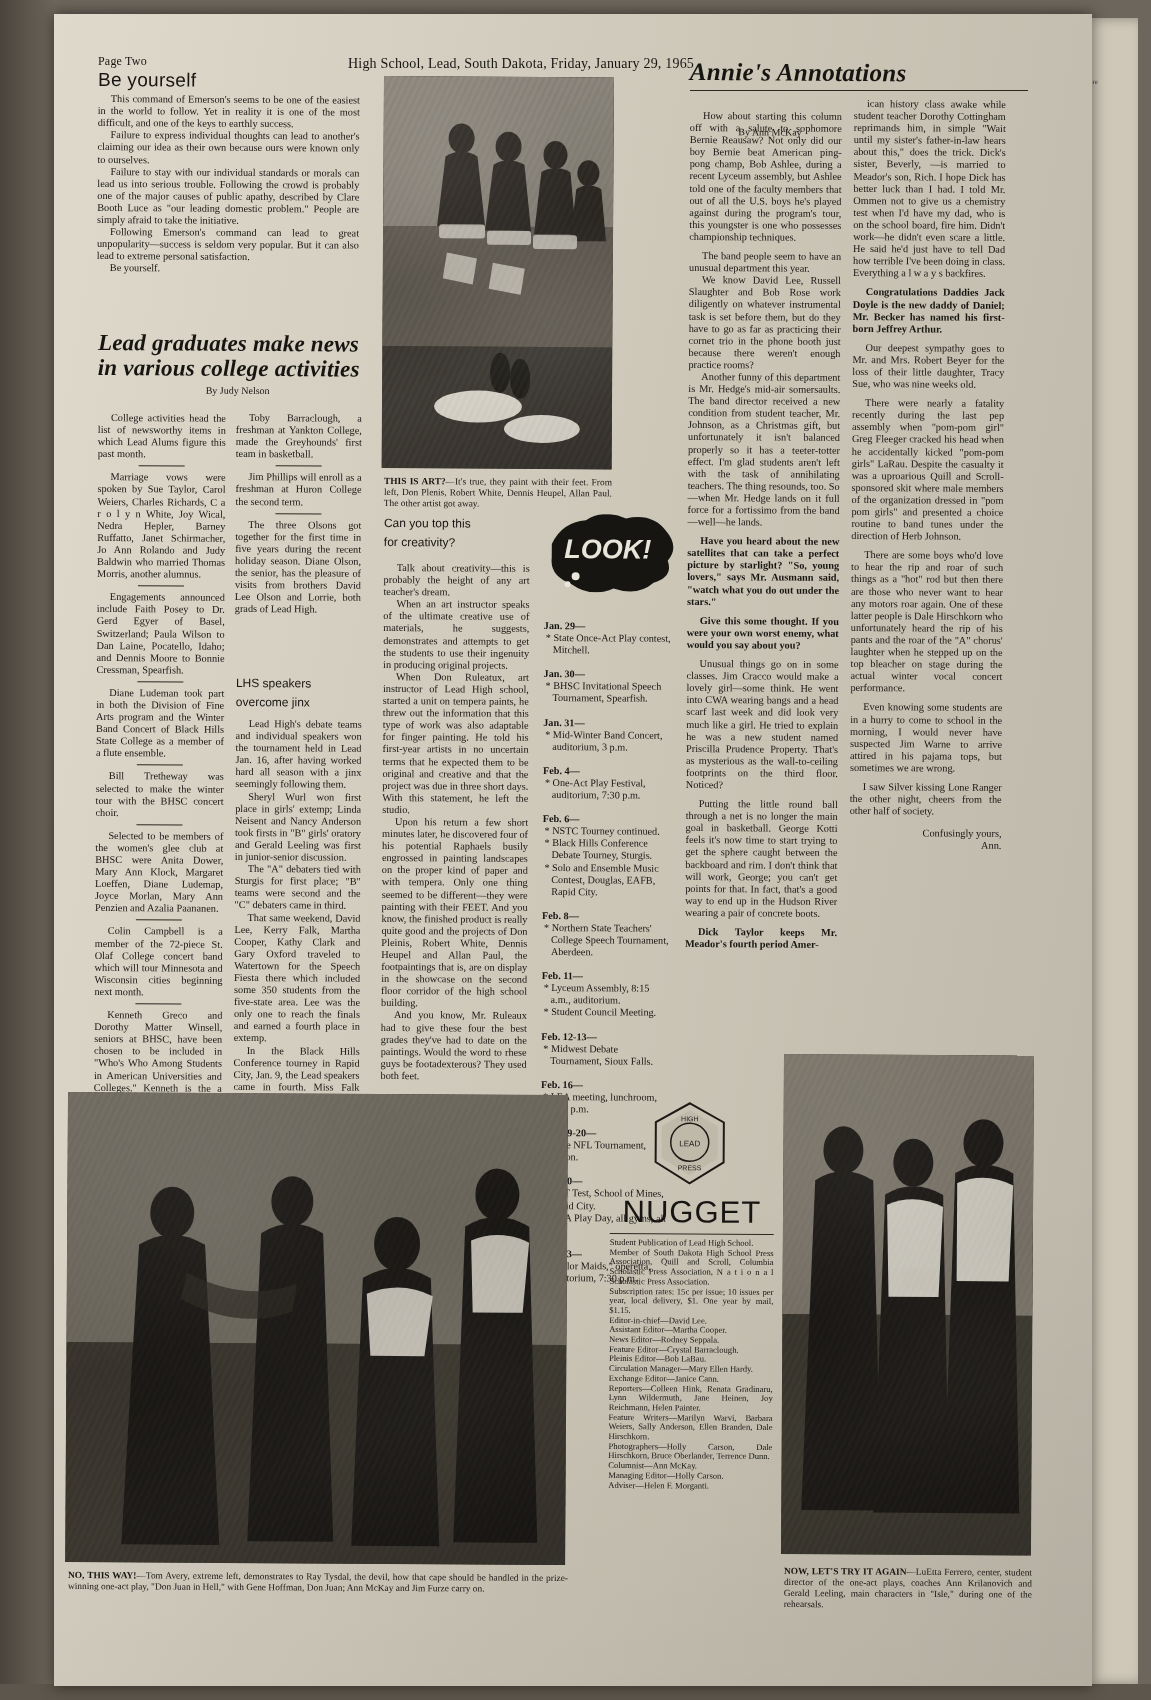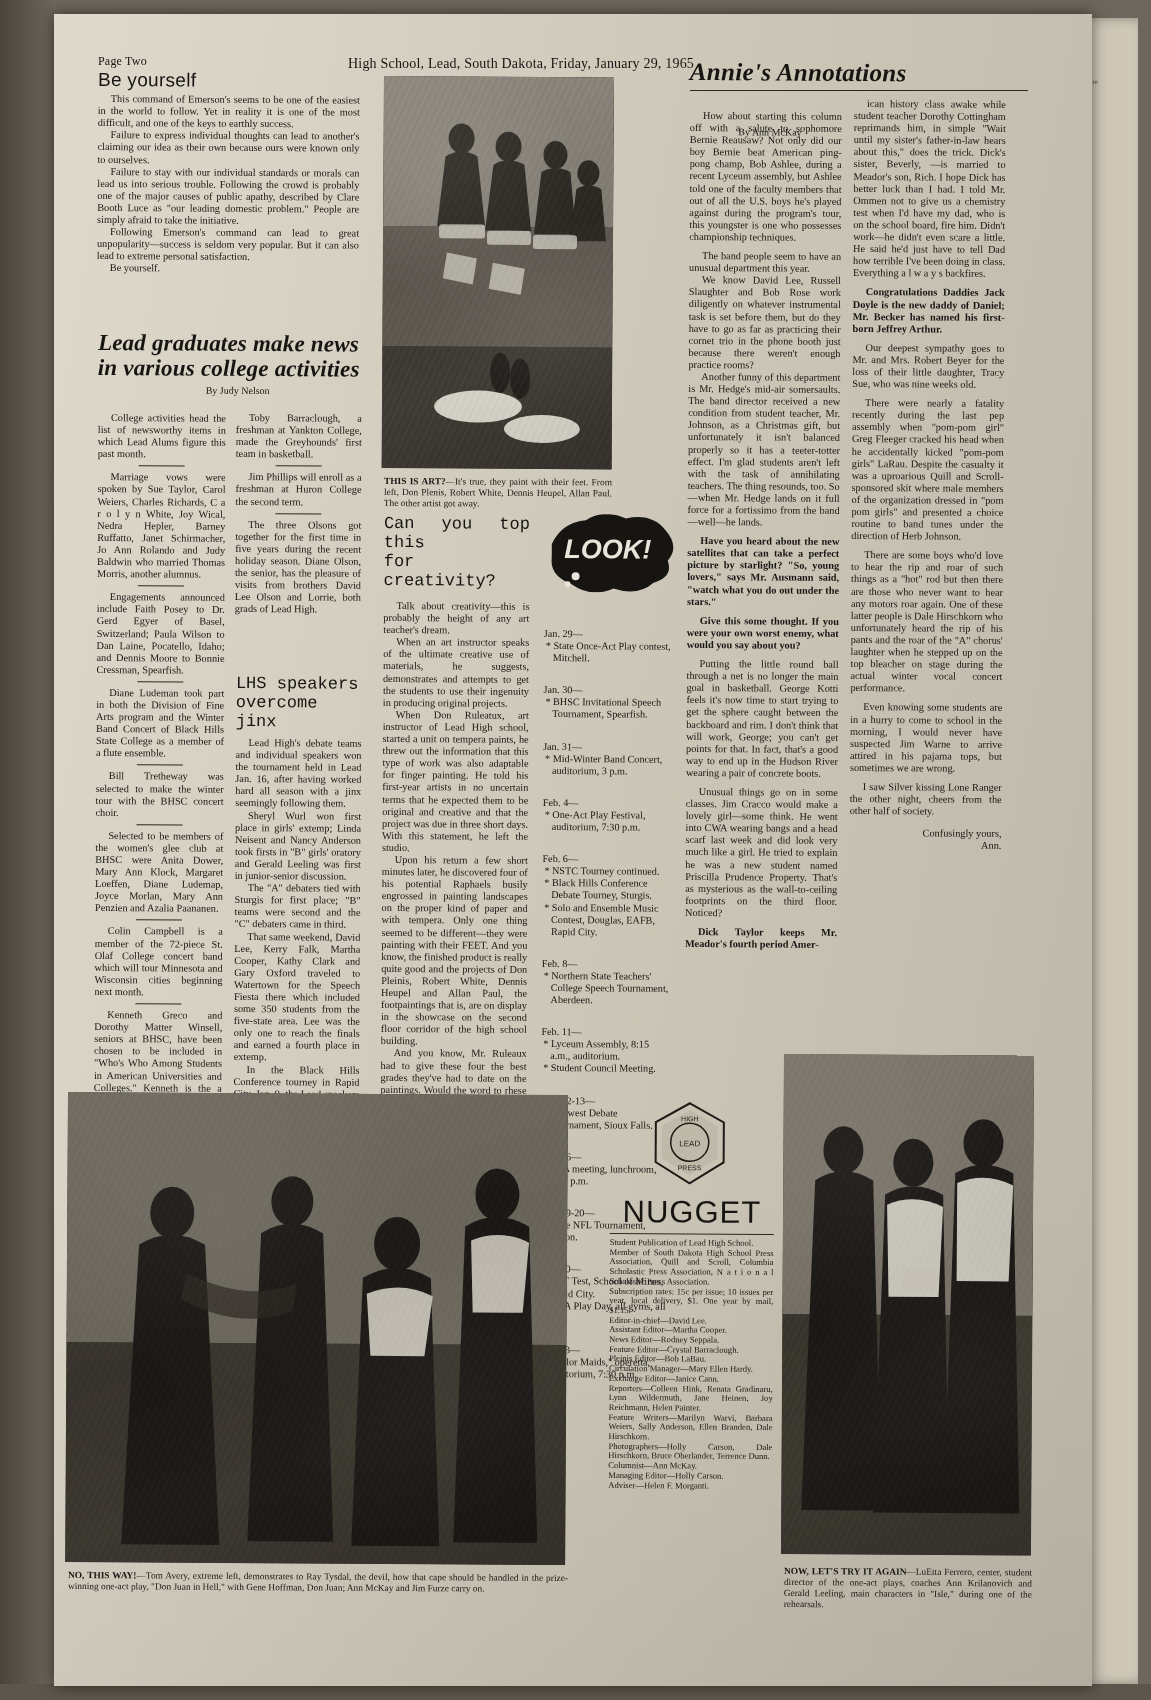--- a/index.html
+++ b/index.html
@@ -58,22 +58,22 @@
   h2.head-plain{
     font-family:"Liberation Sans", sans-serif;
     font-weight:normal;font-size:19px;margin:0 0 7px 0;letter-spacing:.3px;
   }
   h2.head-script{
     font-family:"Liberation Serif",serif;
     font-style:italic;font-weight:bold;
     font-size:23px;line-height:25px;margin:0 0 4px 0;letter-spacing:.2px;
   }
   h3.sub{
-    font-family:Liberation Mono, monospace;
-    font-size:17px;line-height:19px;margin:0 0 6px 0;font-weight:normal;
+    font-family:Liberation Sans, sans-serif;
+    font-size:12px;line-height:19px;margin:0 0 6px 0;font-weight:normal;
   }
   .byline{font-size:10px;text-align:center;margin:2px 0 7px 0;font-style:normal;}
   .rule{border-top:1px solid #2b2821;width:46px;margin:5px auto;}
 
   
   .photo{
     position:absolute;
     background:#5a564e;
     overflow:hidden;
     filter:contrast(105%);
@@ -100,21 +100,21 @@
   .nugget-title{
     font-family:"Liberation Sans", sans-serif;
     font-size:31px;letter-spacing:1px;text-align:center;margin:4px 0 3px 0;
   }
   .seal{
     position:absolute;width:88px;height:88px;
   }
 
   
   .cal{position:absolute;font-size:10.2px;line-height:12.1px;}
-  .cal .d{font-weight:normal;margin-top:20px;}
+  .cal .d{font-weight:bold;margin-top:12px;}
   .cal .e{padding-left:9px;text-indent:-7px;}
 
   .annie-head{
     position:absolute;
     font-family:"Liberation Serif",serif;
     font-style:italic;font-weight:bold;font-size:25px;
     letter-spacing:.3px;
   }
   .thin-rule{position:absolute;background:#2b2821;height:1px;}
 
@@ -309,22 +309,22 @@
   <div class="thin-rule" style="left:636px;top:76px;width:338px;"></div>
   <div class="byline skew" style="position:absolute;left:636px;top:80px;width:160px;margin-top:32px;">By Ann McKay</div>
 
   <div class="col skew" style="left:636px;top:96px;width:152px;">
     <p>How about starting this column off with a salute to sophomore Bernie Reausaw?  Not only did our boy Bernie beat American ping-pong champ, Bob Ashlee, during a recent Lyceum assembly, but Ashlee told one of the faculty members that out of all the U.S. boys he's played against during the program's tour, this youngster is one who possesses championship techniques.</p>
     <p style="margin-top:7px;">The band people seem to have an unusual department this year.</p>
     <p>We know David Lee, Russell Slaughter and Bob Rose work diligently on whatever instrumental task is set before them, but do they have to go as far as practicing their cornet trio in the phone booth just because there weren't enough practice rooms?</p>
     <p>Another funny of this department is Mr. Hedge's mid-air somersaults.  The band director received a new condition from student teacher, Mr. Johnson, as a Christmas gift, but unfortunately it isn't balanced properly so it has a teeter-totter effect.  I'm glad students aren't left with the task of annihilating teachers.  The thing resounds, too.  So—when Mr. Hedge lands on it full force for a fortissimo from the band—well—he lands.</p>
     <p style="margin-top:7px;font-weight:bold;">Have you heard about the new satellites that can take a perfect picture by starlight?  "So, young lovers," says Mr. Ausmann said, "watch what you do out under the stars."</p>
     <p style="margin-top:7px;font-weight:bold;">Give this some thought.  If you were your own worst enemy, what would you say about you?</p>
+    <p style="margin-top:7px;">Unusual things go on in some classes.  Jim Cracco would make a lovely girl—some think.  He went into CWA wearing bangs and a head scarf last week and did look very much like a girl.  He tried to explain he was a new student named Priscilla Prudence Property.  That's as mysterious as the wall-to-ceiling footprints on the third floor.  Noticed?</p>
     <p style="margin-top:7px;">Putting the little round ball through a net is no longer the main goal in basketball.  George Kotti feels it's now time to start trying to get the sphere caught between the backboard and rim.  I don't think that will work, George; you can't get points for that.  In fact, that's a good way to end up in the Hudson River wearing a pair of concrete boots.</p>
-    <p style="margin-top:7px;">Unusual things go on in some classes.  Jim Cracco would make a lovely girl—some think.  He went into CWA wearing bangs and a head scarf last week and did look very much like a girl.  He tried to explain he was a new student named Priscilla Prudence Property.  That's as mysterious as the wall-to-ceiling footprints on the third floor.  Noticed?</p>
     <p style="margin-top:7px;font-weight:bold;">Dick Taylor keeps Mr. Meador's fourth period Amer-</p>
   </div>
 
   <div class="col skew" style="left:800px;top:84px;width:152px;">
     <p>ican history class awake while student teacher Dorothy Cottingham reprimands him, in simple "Wait until my sister's father-in-law hears about this," does the trick.  Dick's sister, Beverly, —is married to Meador's son, Rich.  I hope Dick has better luck than I had.  I told Mr. Ommen not to give us a chemistry test when I'd have my dad, who is on the school board, fire him.  Didn't work—he didn't even scare a little.  He said he'd just have to tell Dad how terrible I've been doing in class.  Everything a l w a y s backfires.</p>
     <p style="margin-top:7px;font-weight:bold;">Congratulations Daddies Jack Doyle is the new daddy of Daniel; Mr. Becker has named his first-born Jeffrey Arthur.</p>
     <p style="margin-top:7px;">Our deepest sympathy goes to Mr. and Mrs. Robert Beyer for the loss of their little daughter, Tracy Sue, who was nine weeks old.</p>
     <p style="margin-top:7px;">There were nearly a fatality recently during the last pep assembly when "pom-pom girl" Greg Fleeger cracked his head when he accidentally kicked "pom-pom girls" LaRau.  Despite the casualty it was a uproarious Quill and Scroll-sponsored skit where male members of the organization dressed in "pom pom girls" and presented a choice routine to band tunes under the direction of Herb Johnson.</p>
     <p style="margin-top:7px;">There are some boys who'd love to hear the rip and roar of such things as a "hot" rod but then there are those who never want to hear any motors roar again.  One of these latter people is Dale Hirschkorn who unfortunately heard the rip of his pants and the roar of the "A" chorus' laughter when he stepped up on the top bleacher on stage during the actual winter vocal concert performance.</p>
     <p style="margin-top:7px;">Even knowing some students are in a hurry to come to school in the morning, I would never have suspected Jim Warne to arrive attired in his pajama tops, but sometimes we are wrong.</p>

